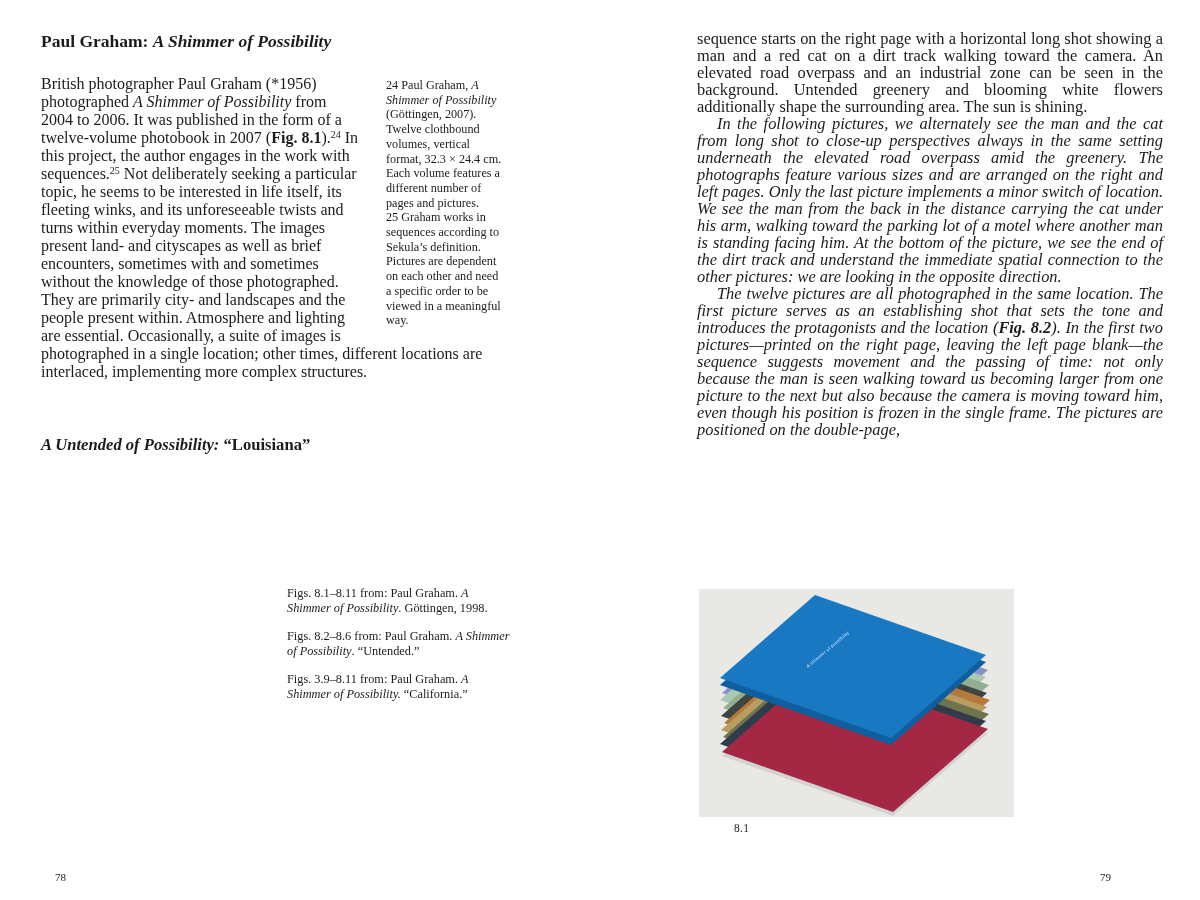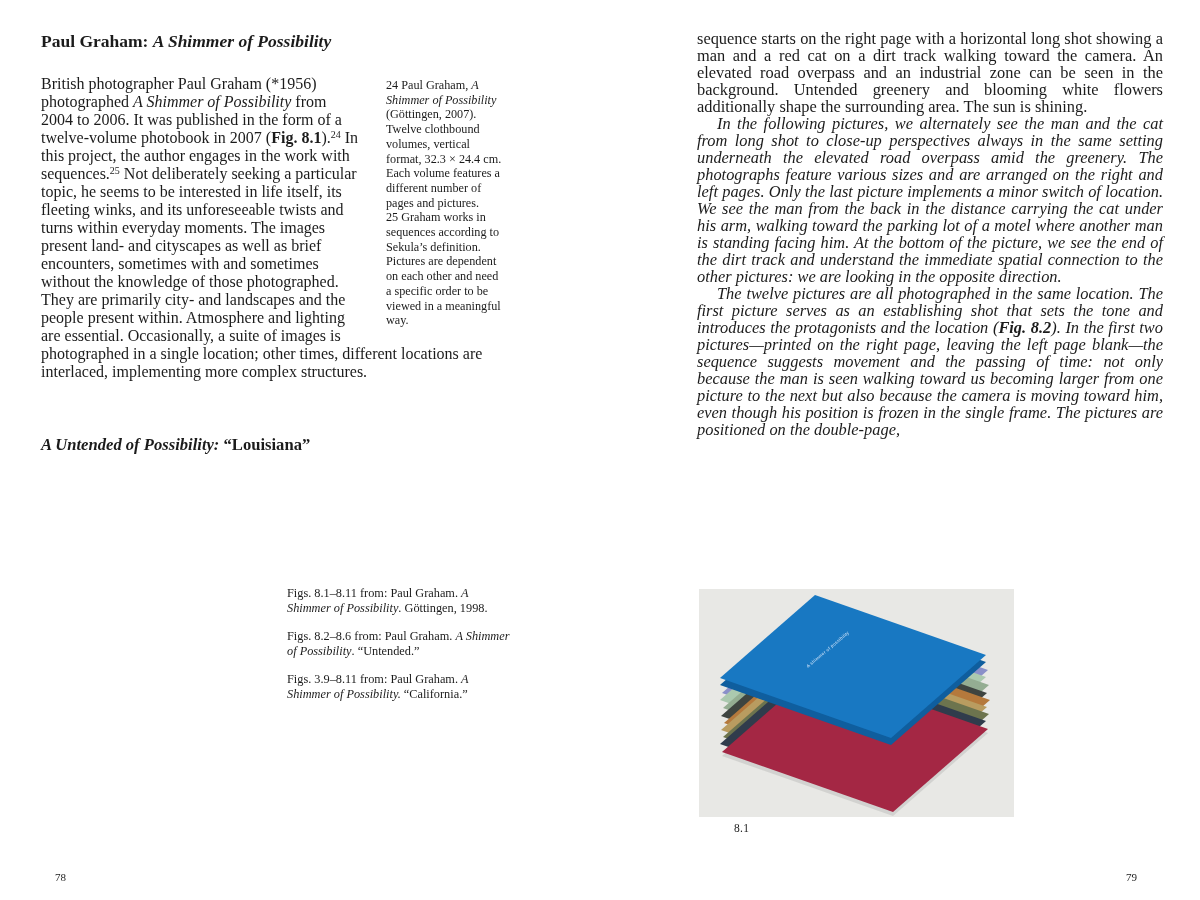--- a/index.html
+++ b/index.html
@@ -48,21 +48,21 @@
     width: 315px; height: 228px;
   }
   .figure-panel svg { display: block; width: 315px; height: 228px; }
   .figure-label {
     position: absolute; left: 699px; top: 822px;
     font-size: 11.5px; letter-spacing: 0.3px; padding-left: 35px;
   }
 
   .pn { position: absolute; top: 843px; font-size: 11px; margin-top: 28px; }
   .pn-left  { left: 55px; }
-  .pn-right { left: 1100px; width: 63px; text-align: center; }
+  .pn-right { left: 1100px; width: 63px; text-align: left; }
 
   
   .s-i  { font-style: italic; }
   .s-b  { font-weight: bold; }
   .s-bi { font-weight: bold; font-style: italic; }
   .s-sup { font-size: 10px; vertical-align: 5px; line-height: 0; }
 </style>
 </head>
 <body>
 

